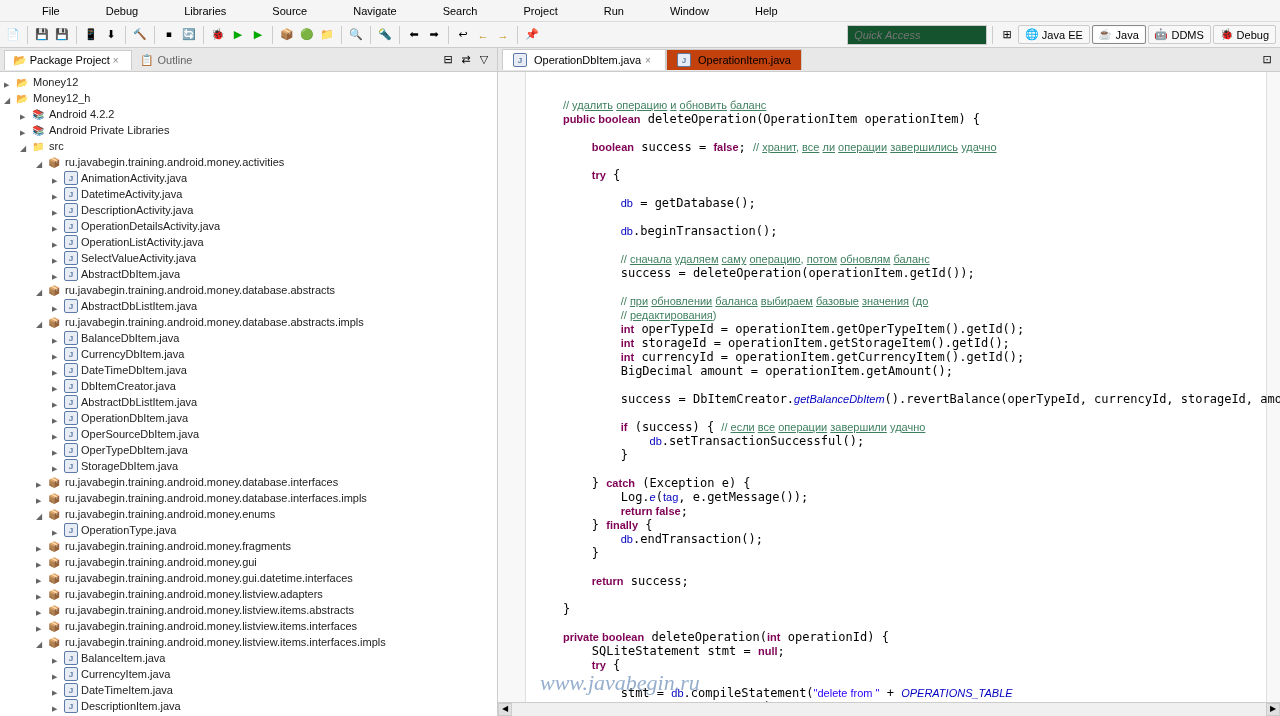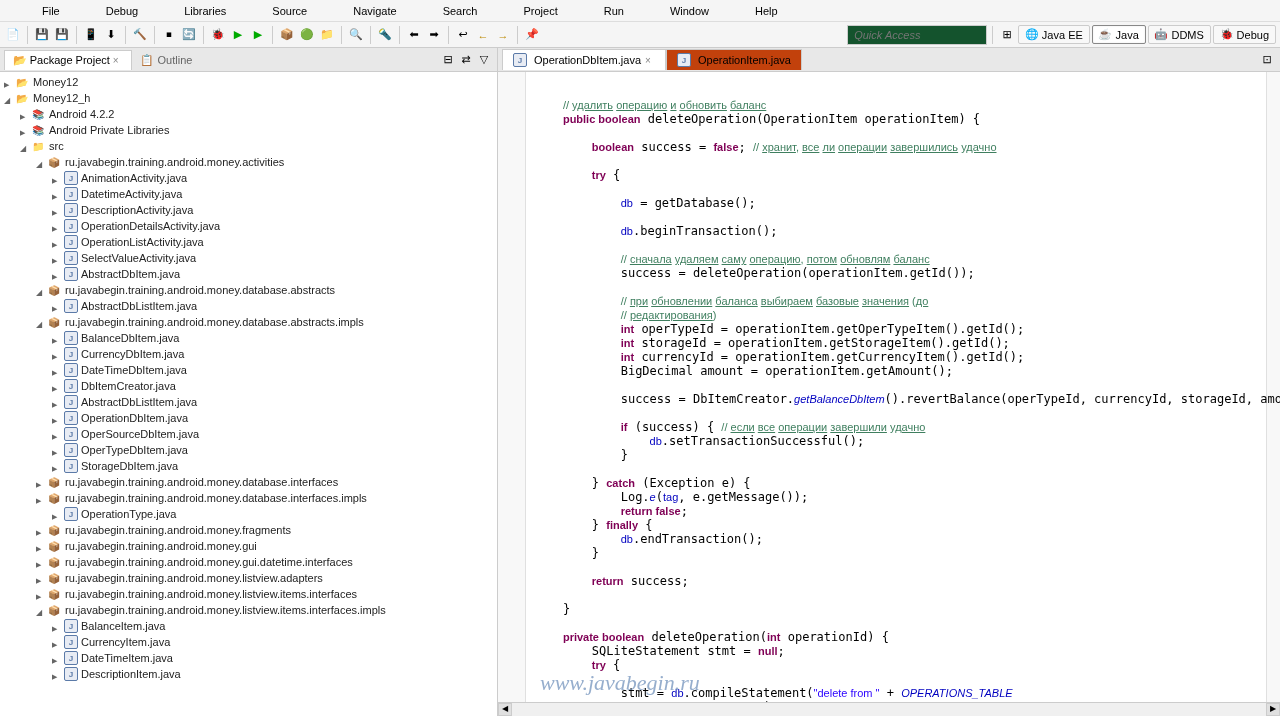--- a/index.html
+++ b/index.html
@@ -249,20 +249,25 @@
       <div class="node" style="padding-left:34px">
           <span class="twisty col"></span>
           <span class="icon pkg"></span>
           <span>ru.javabegin.training.android.money.database.interfaces</span>
         </div>
       <div class="node" style="padding-left:34px">
           <span class="twisty col"></span>
           <span class="icon pkg"></span>
           <span>ru.javabegin.training.android.money.database.interfaces.impls</span>
         </div>
+      <div class="node" style="padding-left:34px">
+          <span class="twisty exp"></span>
+          <span class="icon pkg"></span>
+          <span>ru.javabegin.training.android.money.enums</span>
+        </div>
       <div class="node" style="padding-left:50px">
           <span class="twisty col"></span>
           <span class="icon j"></span>
           <span>OperationType.java</span>
         </div>
       <div class="node" style="padding-left:34px">
           <span class="twisty col"></span>
           <span class="icon pkg"></span>
           <span>ru.javabegin.training.android.money.fragments</span>
         </div>
@@ -273,20 +278,25 @@
         </div>
       <div class="node" style="padding-left:34px">
           <span class="twisty col"></span>
           <span class="icon pkg"></span>
           <span>ru.javabegin.training.android.money.gui.datetime.interfaces</span>
         </div>
       <div class="node" style="padding-left:34px">
           <span class="twisty col"></span>
           <span class="icon pkg"></span>
           <span>ru.javabegin.training.android.money.listview.adapters</span>
+        </div>
+      <div class="node" style="padding-left:34px">
+          <span class="twisty col"></span>
+          <span class="icon pkg"></span>
+          <span>ru.javabegin.training.android.money.listview.items.abstracts</span>
         </div>
       <div class="node" style="padding-left:34px">
           <span class="twisty col"></span>
           <span class="icon pkg"></span>
           <span>ru.javabegin.training.android.money.listview.items.interfaces</span>
         </div>
       <div class="node" style="padding-left:34px">
           <span class="twisty exp"></span>
           <span class="icon pkg"></span>
           <span>ru.javabegin.training.android.money.listview.items.interfaces.impls</span>

